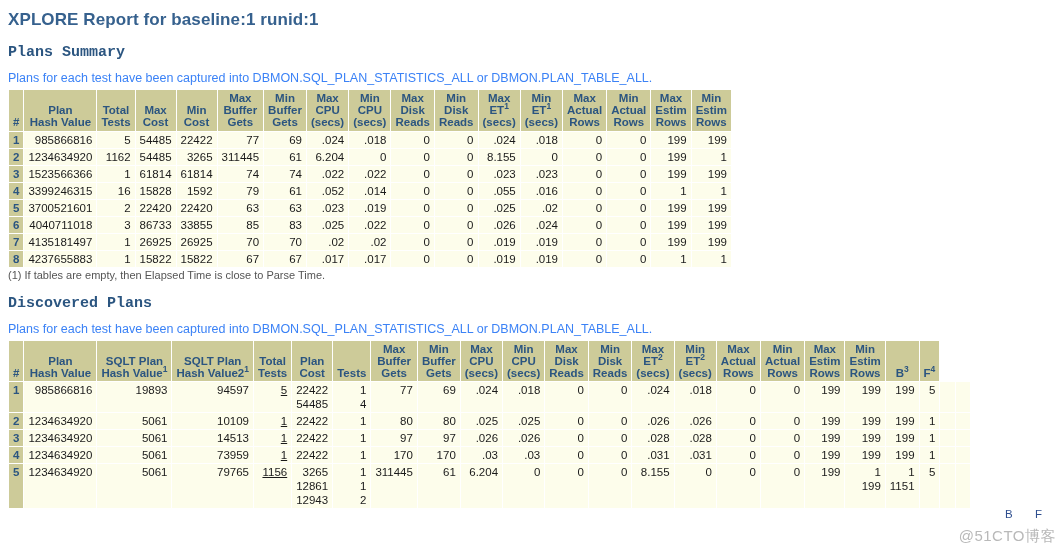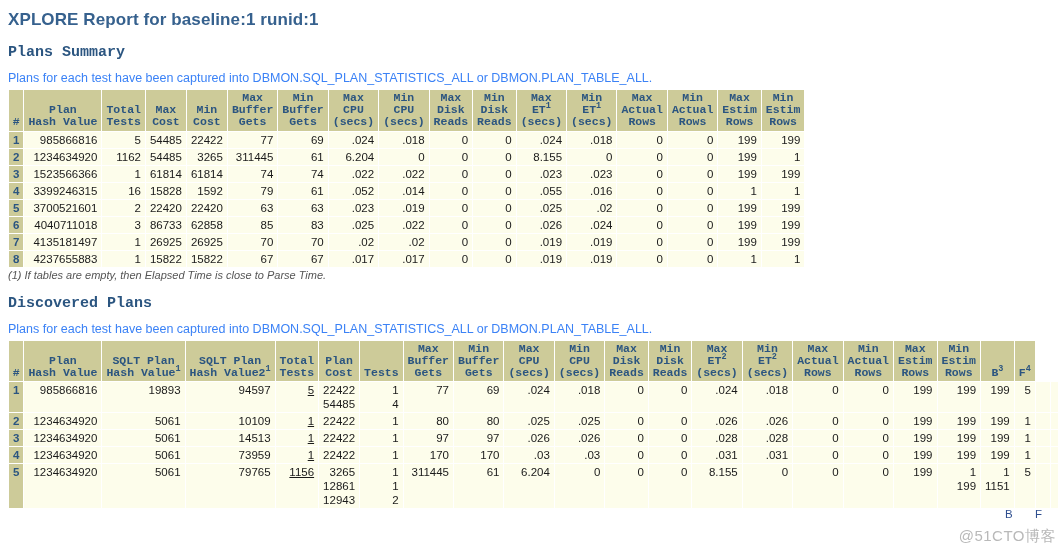--- a/index.html
+++ b/index.html
@@ -37,21 +37,20 @@
   }
   p.caption {
     font-size: 12.5px;
     color: #3b82f6;
     margin: 0 0 4px 2px;
     font-family: "Liberation Sans", sans-serif;
   }
   p.footnote {
     font-size: 11px;
     color: #555;
-    font-style: italic;
     margin: 1px 0 14px 2px;
     font-family: "Liberation Sans", sans-serif;
   }
 
   table.xp {
     border-collapse: separate;
     border-spacing: 1px;
     background: #ffffff;
     margin: 0 0 0 2px;
     font-size: 11.5px;
@@ -59,21 +58,21 @@
   table.xp th {
     background: #cdcb99;
     color: #2b5580;
     font-weight: bold;
     font-size: 11.5px;
     text-align: center;
     vertical-align: bottom;
     padding: 2px 4px 2px 4px;
     line-height: 12.2px;
     white-space: nowrap;
-    font-family: Liberation Mono, monospace;
+    font-family: Liberation Sans, sans-serif;
   }
   table.xp th.idx-head {
     padding-left: 3px;
     padding-right: 3px;
   }
   table.xp td {
     background: #fdfdeb;
     color: #1a1a1a;
     text-align: right;
     vertical-align: top;
@@ -248,21 +247,21 @@
           <td>0</td>
           <td>0</td>
           <td>199</td>
           <td>199</td>
         </tr>
         <tr>
           <td class="idx">6</td>
           <td>4040711018</td>
           <td>3</td>
           <td>86733</td>
-          <td>62858</td>
+          <td>33855</td>
           <td>85</td>
           <td>83</td>
           <td>.025</td>
           <td>.022</td>
           <td>0</td>
           <td>0</td>
           <td>.026</td>
           <td>.024</td>
           <td>0</td>
           <td>0</td>

